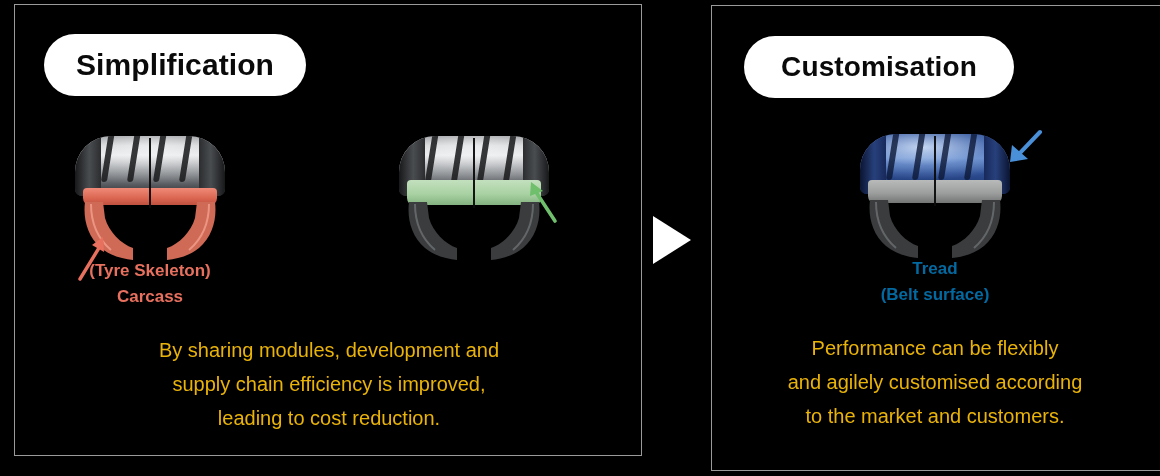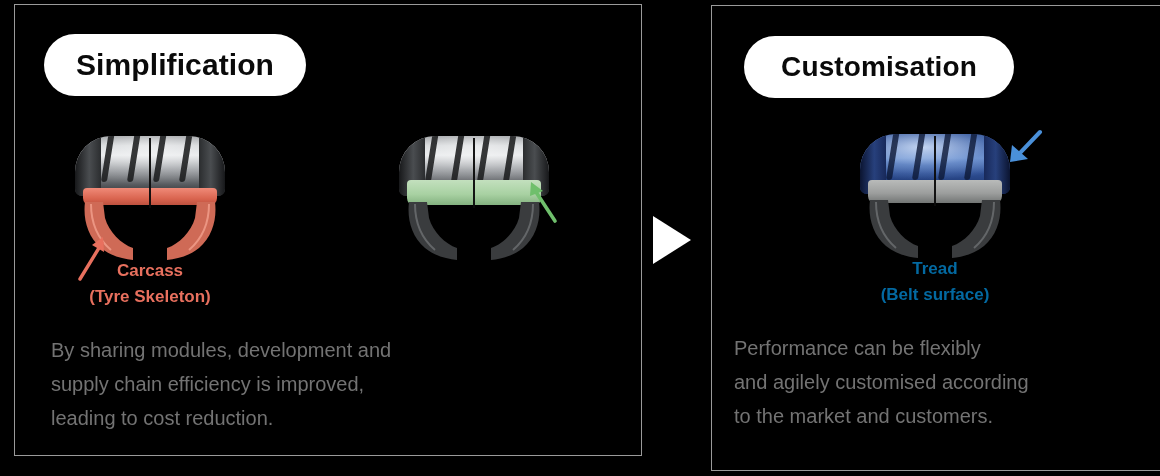--- a/index.html
+++ b/index.html
@@ -88,21 +88,21 @@
     position:absolute;text-align:center;font-weight:bold;
     font-size:17px;line-height:26px;white-space:nowrap;
   }
 
   
   .arrow{position:absolute;}
   .arrow svg{display:block;overflow:visible;}
 
   
   .body-copy{
-    position:absolute;color:#737373;text-align:left;
+    position:absolute;color:#eab308;text-align:center;
     font-size:20px;line-height:34px;white-space:pre-line;
   }
 
   
   #flow-triangle{
     position:absolute;left:653px;top:216px;
     width:0;height:0;
     border-left:38px solid #ffffff;
     border-top:24px solid transparent;
     border-bottom:24px solid transparent;
@@ -149,22 +149,22 @@
     </div>
 
     <div class="arrow" style="left:58px;top:228px;">
       <svg width="40" height="50" viewBox="0 0 40 50">
         <line x1="7" y1="46" x2="29" y2="10" stroke="#e8705e" stroke-width="3.4" stroke-linecap="round"></line>
         <path d="M30,4 L31,19 L19,12 Z" fill="#e8705e"></path>
       </svg>
     </div>
 
     <div class="lbl" style="left:8px;top:253px;width:254px;color:#e8705e;">
+      <div>(Tyre Skeleton)</div>
       <div>Carcass</div>
-      <div>(Tyre Skeleton)</div>
     </div>
 
     <div class="tyre" style="left:384px;top:131px;">
       <div class="cap">
         <div class="capbg"></div>
         <div class="grooves">
           <span style="left:30px;"></span>
             <span style="left:56px;"></span>
           <span style="left:82px;"></span>
             <span style="left:108px;"></span>

